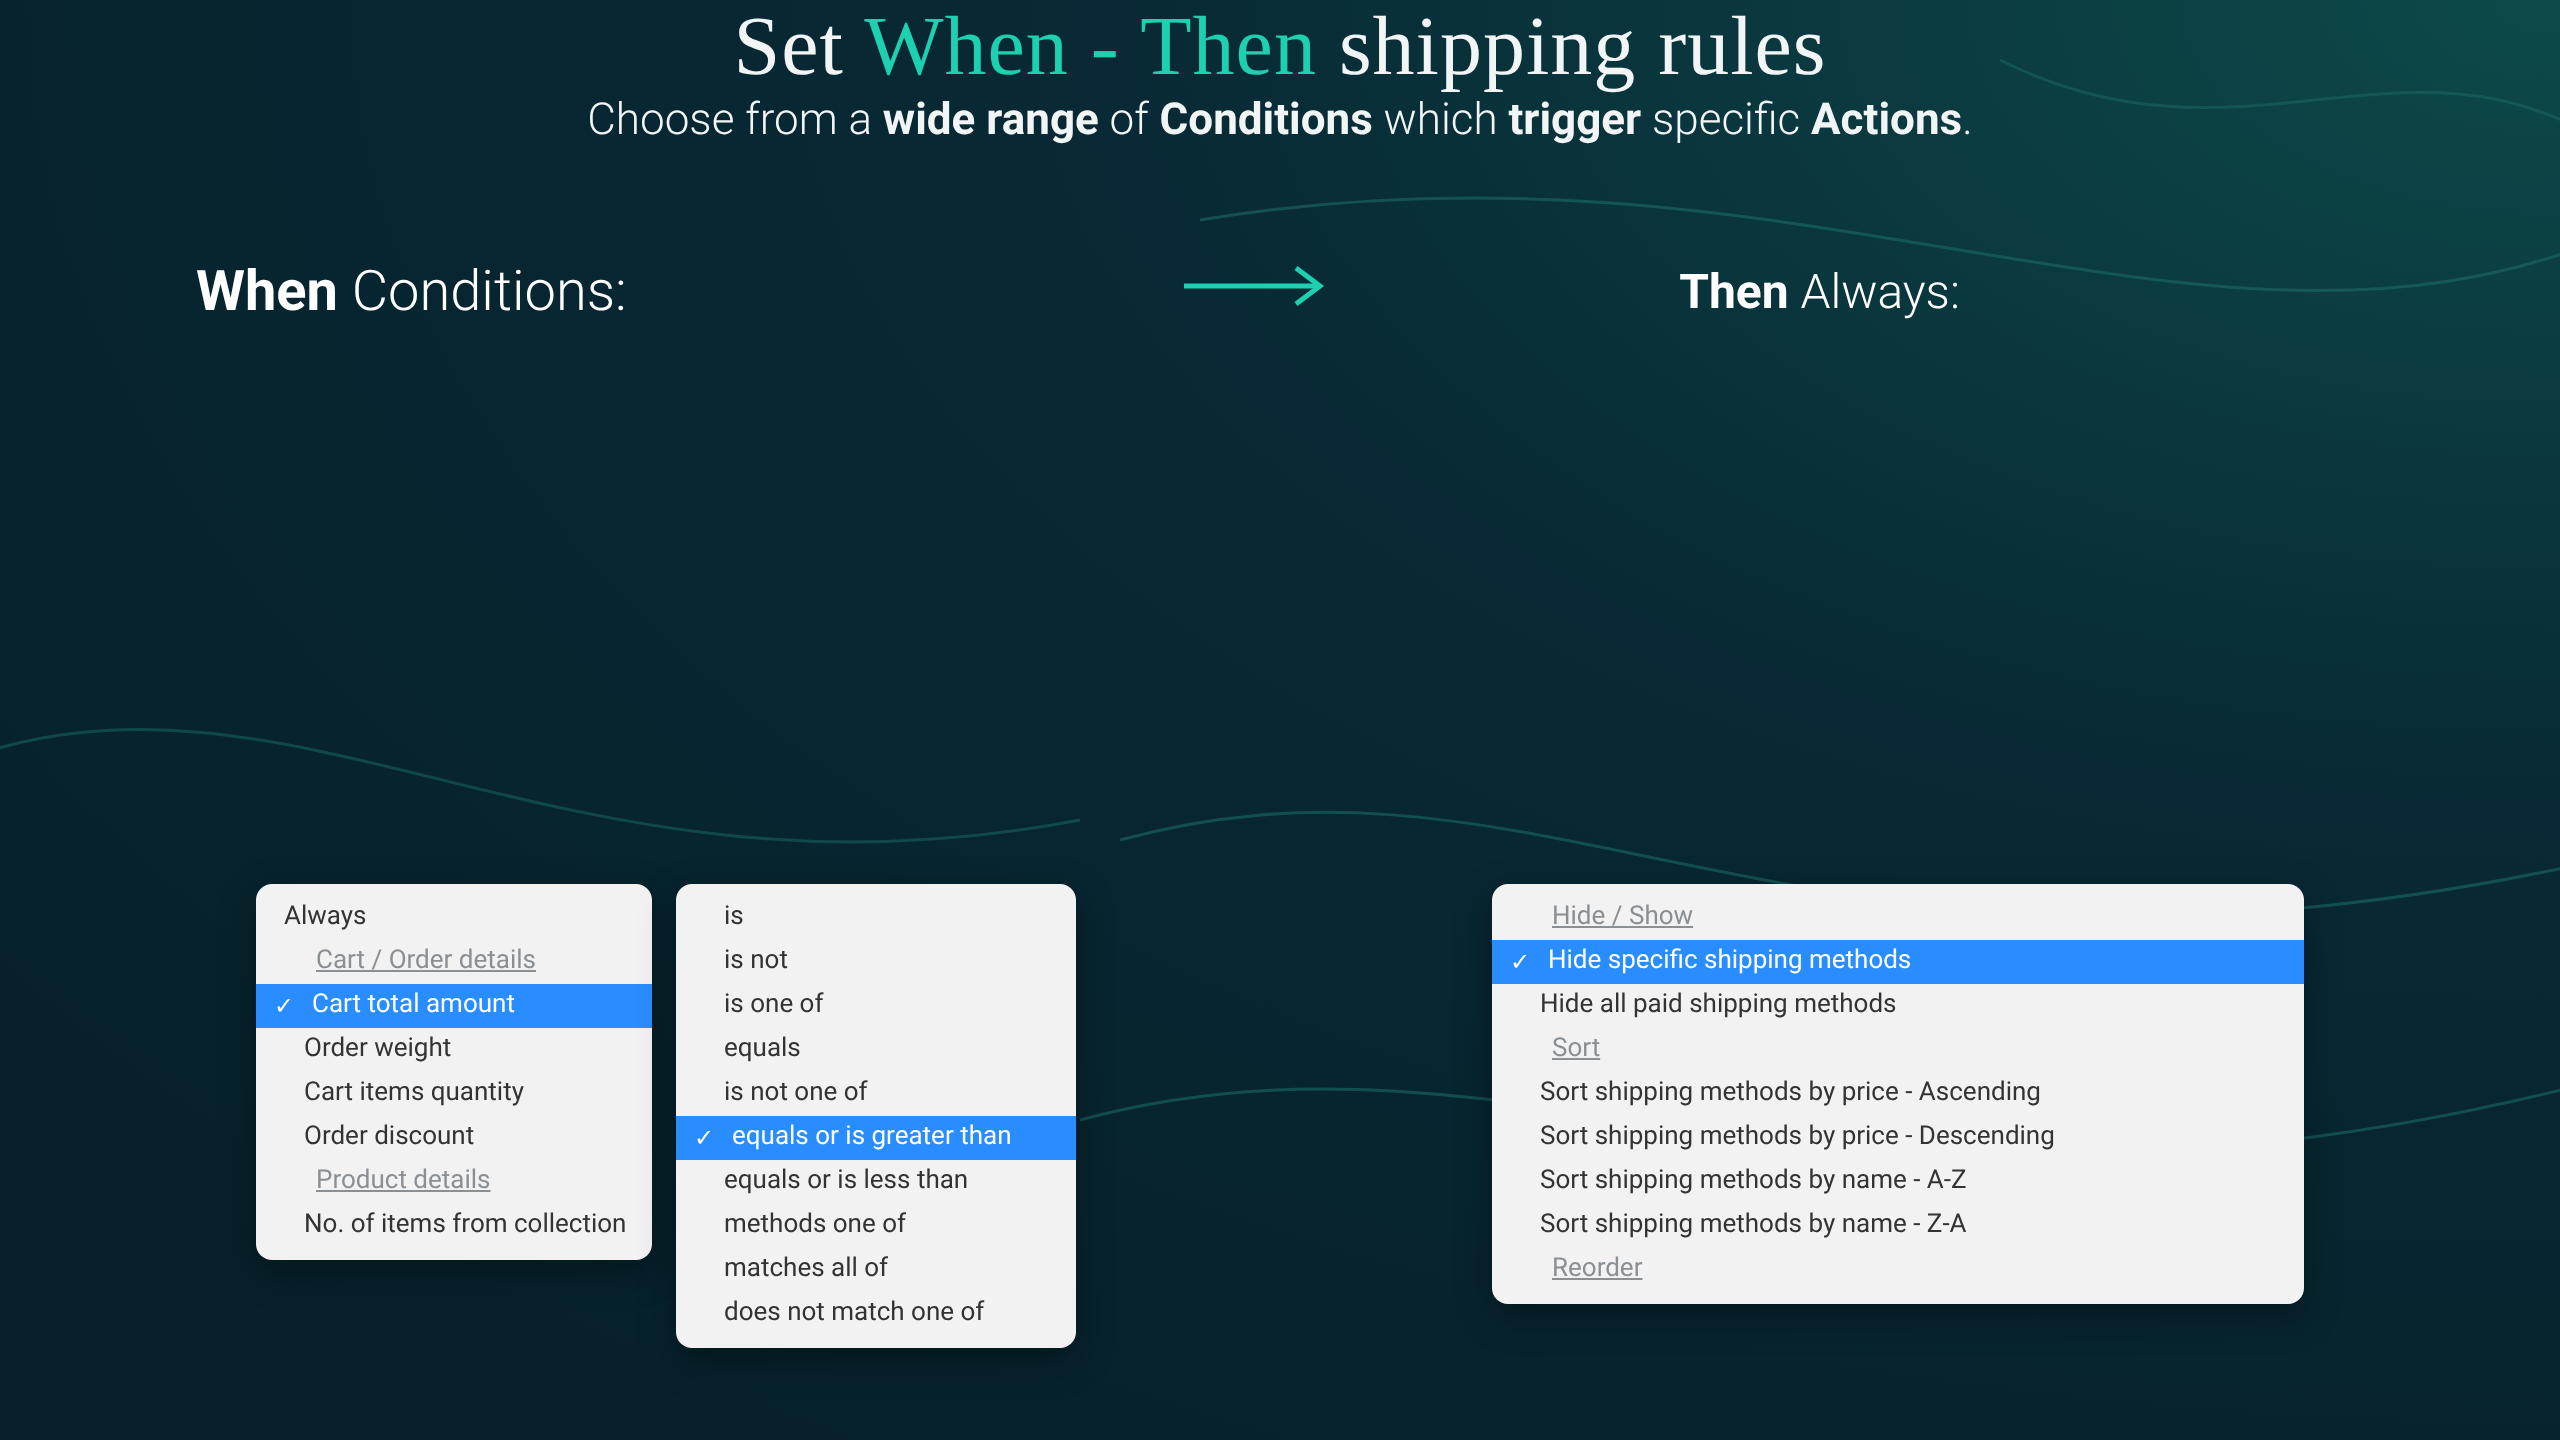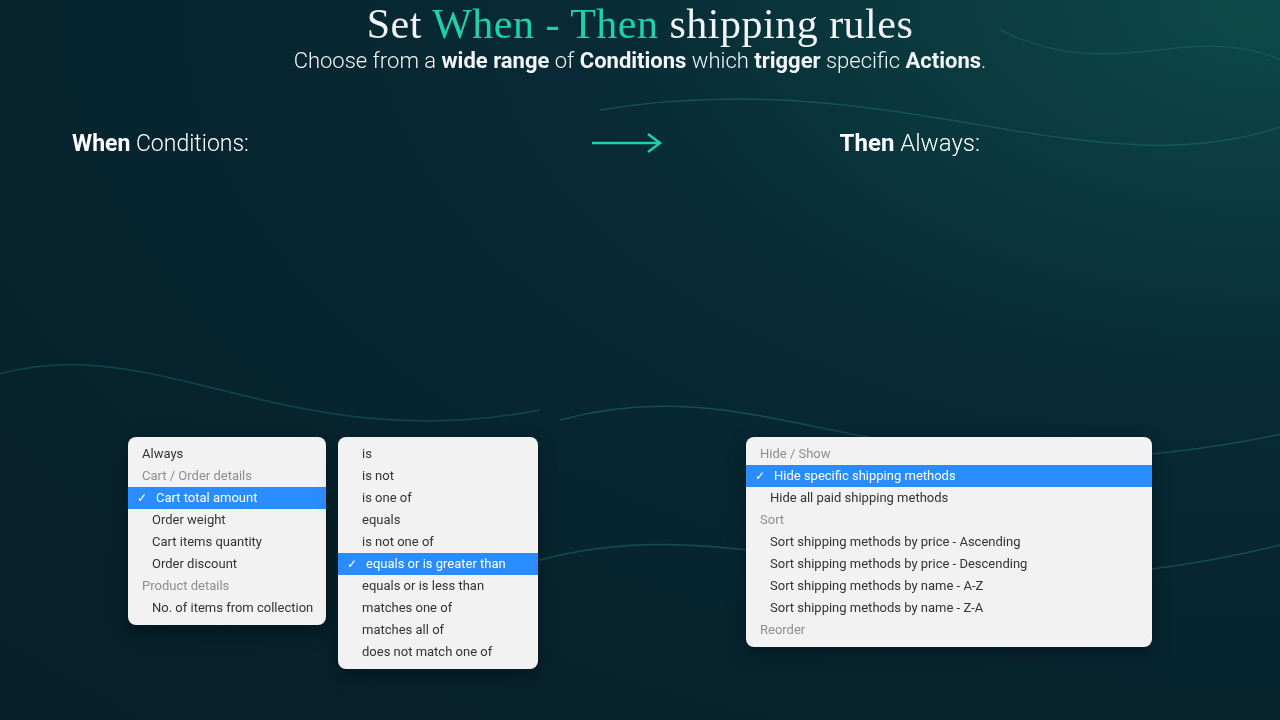--- a/index.html
+++ b/index.html
@@ -39,22 +39,22 @@
   }
   .subhead b { font-weight: 700; }
   .labels-row {
     position: relative;
     z-index: 2;
     margin-top: 56px;
     display: flex;
     align-items: center;
   }
   .labels-row .when-lbl {
-    margin-left: 72px;
-    font-size: 23px;
+    margin-left: 98px;
+    font-size: 28px;
   }
   .labels-row .then-lbl {
     margin-left: auto;
     margin-right: 300px;
     font-size: 24px;
   }
   .labels-row b { font-weight: 700; }
   .labels-row span { font-weight: 300; }
   .arrow-wrap {
     position: absolute;
@@ -71,23 +71,24 @@
     position: absolute;
     background: #f2f2f2;
     border-radius: 8px;
     box-shadow: 0 6px 18px rgba(0,0,0,0.35);
     font-size: 13px;
     color: #333;
     padding: 6px 0;
   }
   .panel .group-hdr {
     color: #8a8f94;
-    padding: 2px 14px;
+    padding: 2px 30px;
     font-size: 13px;
     line-height: 18px;
+    text-decoration: underline;
   }
   .panel .item {
     padding: 2px 14px 2px 24px;
     line-height: 18px;
     white-space: nowrap;
   }
   .panel .item.flat { padding-left: 14px; }
   .panel .item.selected {
     background: #2a8dff;
     color: #fff;
@@ -150,21 +151,21 @@
       <div class="item"><span>No. of items from collection</span></div>
     </div>
   <div class="panel" id="panel-operators">
       <div class="item"><span>is</span></div>
       <div class="item"><span>is not</span></div>
       <div class="item"><span>is one of</span></div>
       <div class="item"><span>equals</span></div>
       <div class="item"><span>is not one of</span></div>
       <div class="item selected"><span class="check">✓</span><span>equals or is greater than</span></div>
       <div class="item"><span>equals or is less than</span></div>
-      <div class="item"><span>matches one of</span></div>
+      <div class="item"><span>methods one of</span></div>
       <div class="item"><span>matches all of</span></div>
       <div class="item"><span>does not match one of</span></div>
     </div>
   <div class="panel" id="panel-actions">
       <div class="group-hdr">Hide / Show</div>
       <div class="item selected"><span class="check">✓</span><span>Hide specific shipping methods</span></div>
       <div class="item"><span>Hide all paid shipping methods</span></div>
       <div class="group-hdr">Sort</div>
       <div class="item"><span>Sort shipping methods by price - Ascending</span></div>
       <div class="item"><span>Sort shipping methods by price - Descending</span></div>

